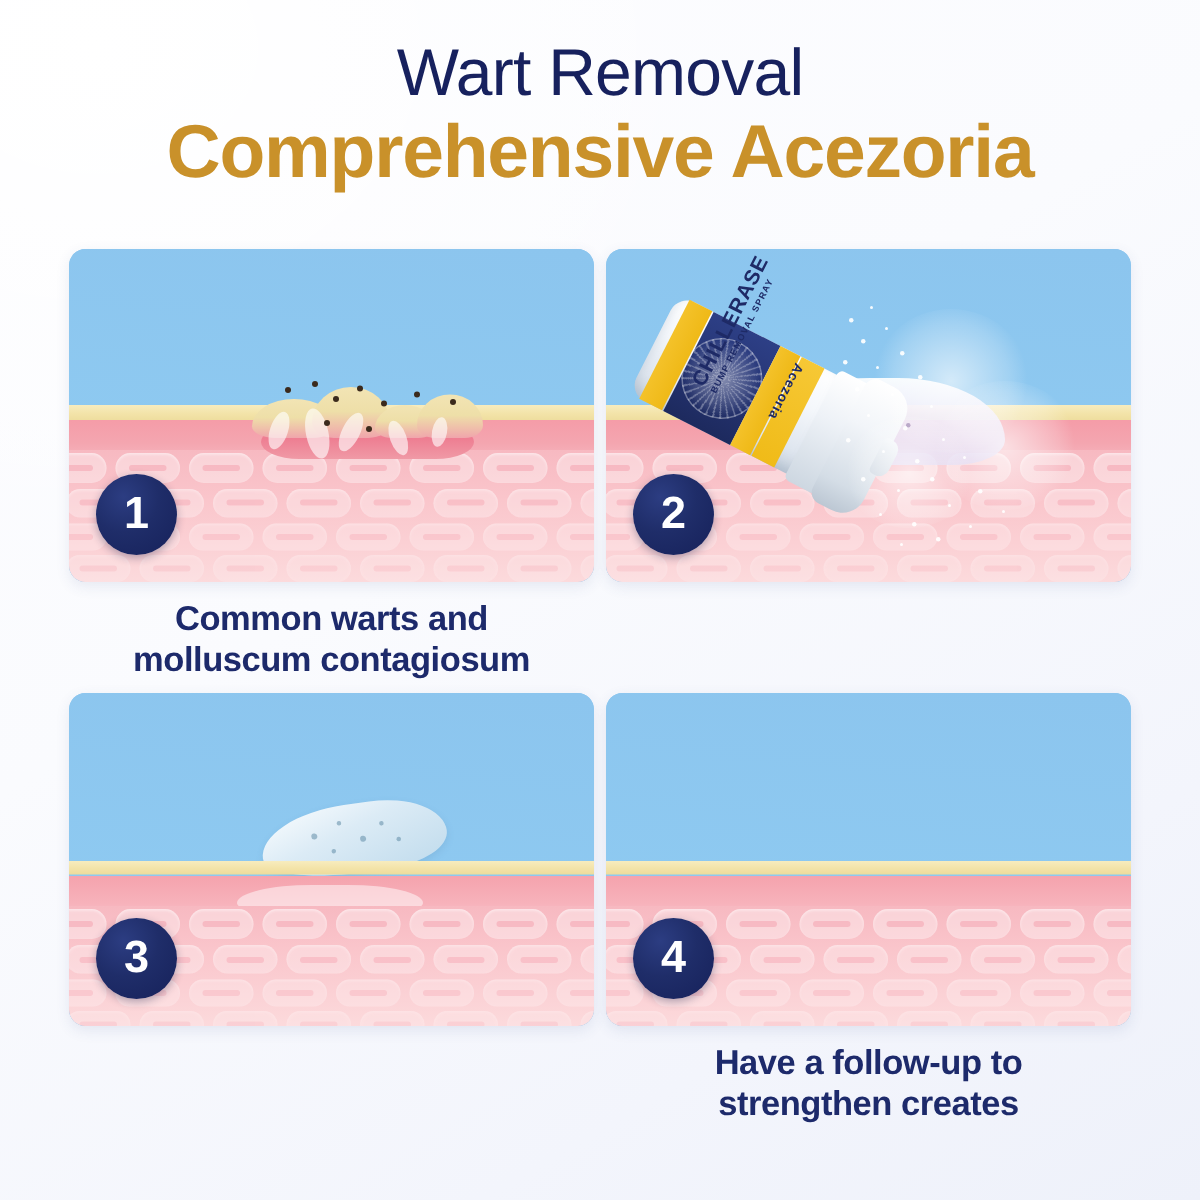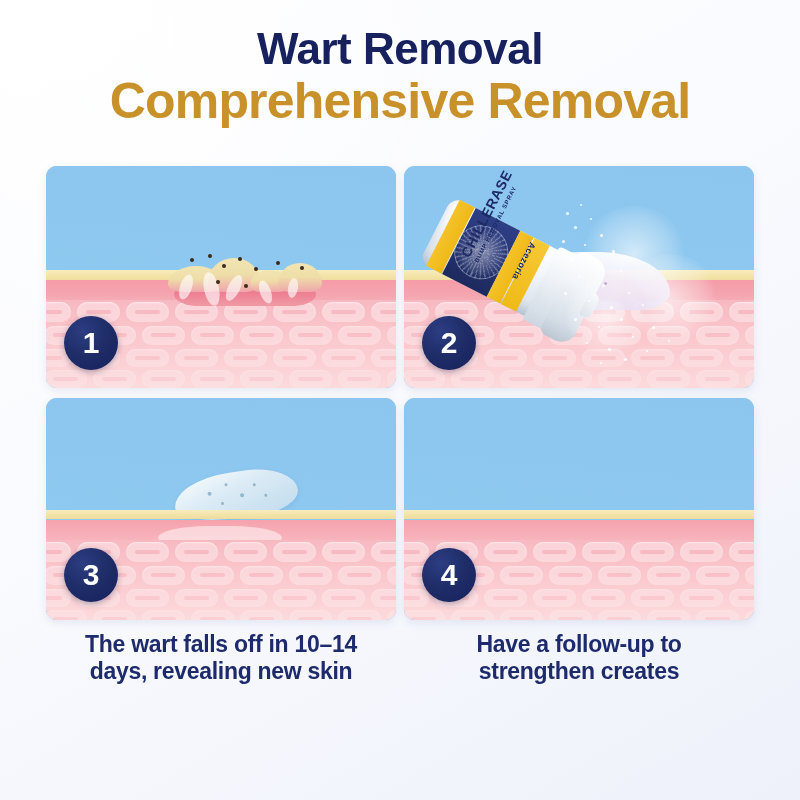--- a/index.html
+++ b/index.html
@@ -17,21 +17,21 @@
       radial-gradient(ellipse 90% 70% at 8% 4%, #ffffff 0%, rgba(255,255,255,0) 60%),
       linear-gradient(150deg, #fdfdff 0%, #fafbfe 42%, #f3f5fc 78%, #eef1fa 100%);
   }
 
   
   .title-block {
     position: absolute; top: 26px; left: 0; right: 0;
     text-align: center;
   }
   .title-line1 {
-    font-size: 44px; font-weight: 700; letter-spacing: -0.5px;
+    font-size: 44px; font-weight: 400; letter-spacing: -0.5px;
     color: #17215e; line-height: 1.05;
   }
   .title-line2 {
     font-size: 50px; font-weight: 700; letter-spacing: -0.8px;
     color: #c9912a; line-height: 1.08; margin-top: 2px;
   }
 
   
   .grid {
     position: absolute; top: 166px; left: 46px;
@@ -317,21 +317,21 @@
     white-space: pre-line;
   }
 </style>
 </head>
 <body>
 
 <div id="infographic">
 
   <div class="title-block">
     <div class="title-line1">Wart Removal</div>
-    <div class="title-line2">Comprehensive Removal</div>
+    <div class="title-line2">Comprehensive Acezoria</div>
   </div>
 
   <div class="grid">
 
     <div class="step">
       <div class="panel">
         <div class="sky"></div>
 
         <div class="skin deep">
           <div class="epidermis"></div>
@@ -400,20 +400,22 @@
           <div class="seed" style="left:112px; top:9px;"></div>
           <div class="seed" style="left:136px; top:14px;"></div>
           <div class="seed" style="left:52px; top:28px;"></div>
           <div class="seed" style="left:80px; top:32px;"></div>
         </div>
 
         <div class="badge">
           <span>1</span>
         </div>
       </div>
+      <div class="caption">Common warts and
+molluscum contagiosum</div>
     </div>
 
     <div class="step">
       <div class="panel">
         <div class="sky"></div>
 
         <div class="skin deep">
           <div class="epidermis"></div>
           <div class="dermis-top"></div>
           <div class="dermis-body">
@@ -593,22 +595,20 @@
                 <div class="cell"></div>
             </div>
 
           </div>
         </div>
 
         <div class="badge">
           <span>3</span>
         </div>
       </div>
-      <div class="caption">The wart falls off in 10–14
-days, revealing new skin</div>
     </div>
 
     <div class="step">
       <div class="panel">
         <div class="sky"></div>
 
         <div class="skin flat">
           <div class="epidermis thin"></div>
           <div class="dermis-top calm"></div>
           <div class="dermis-body">

